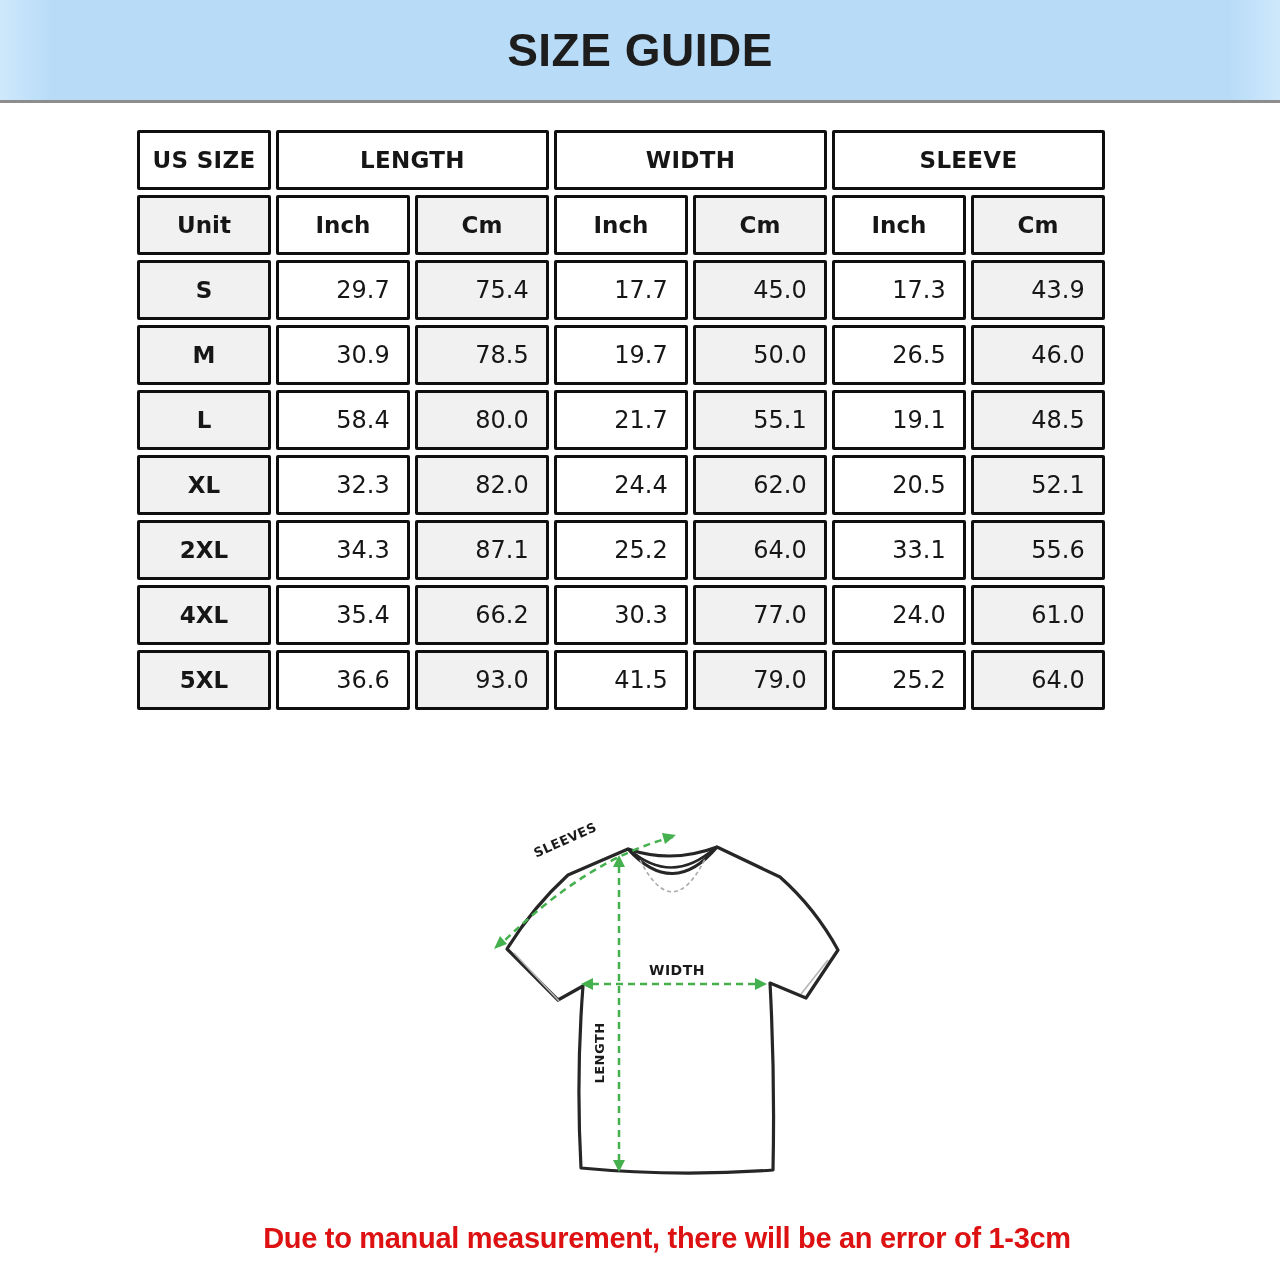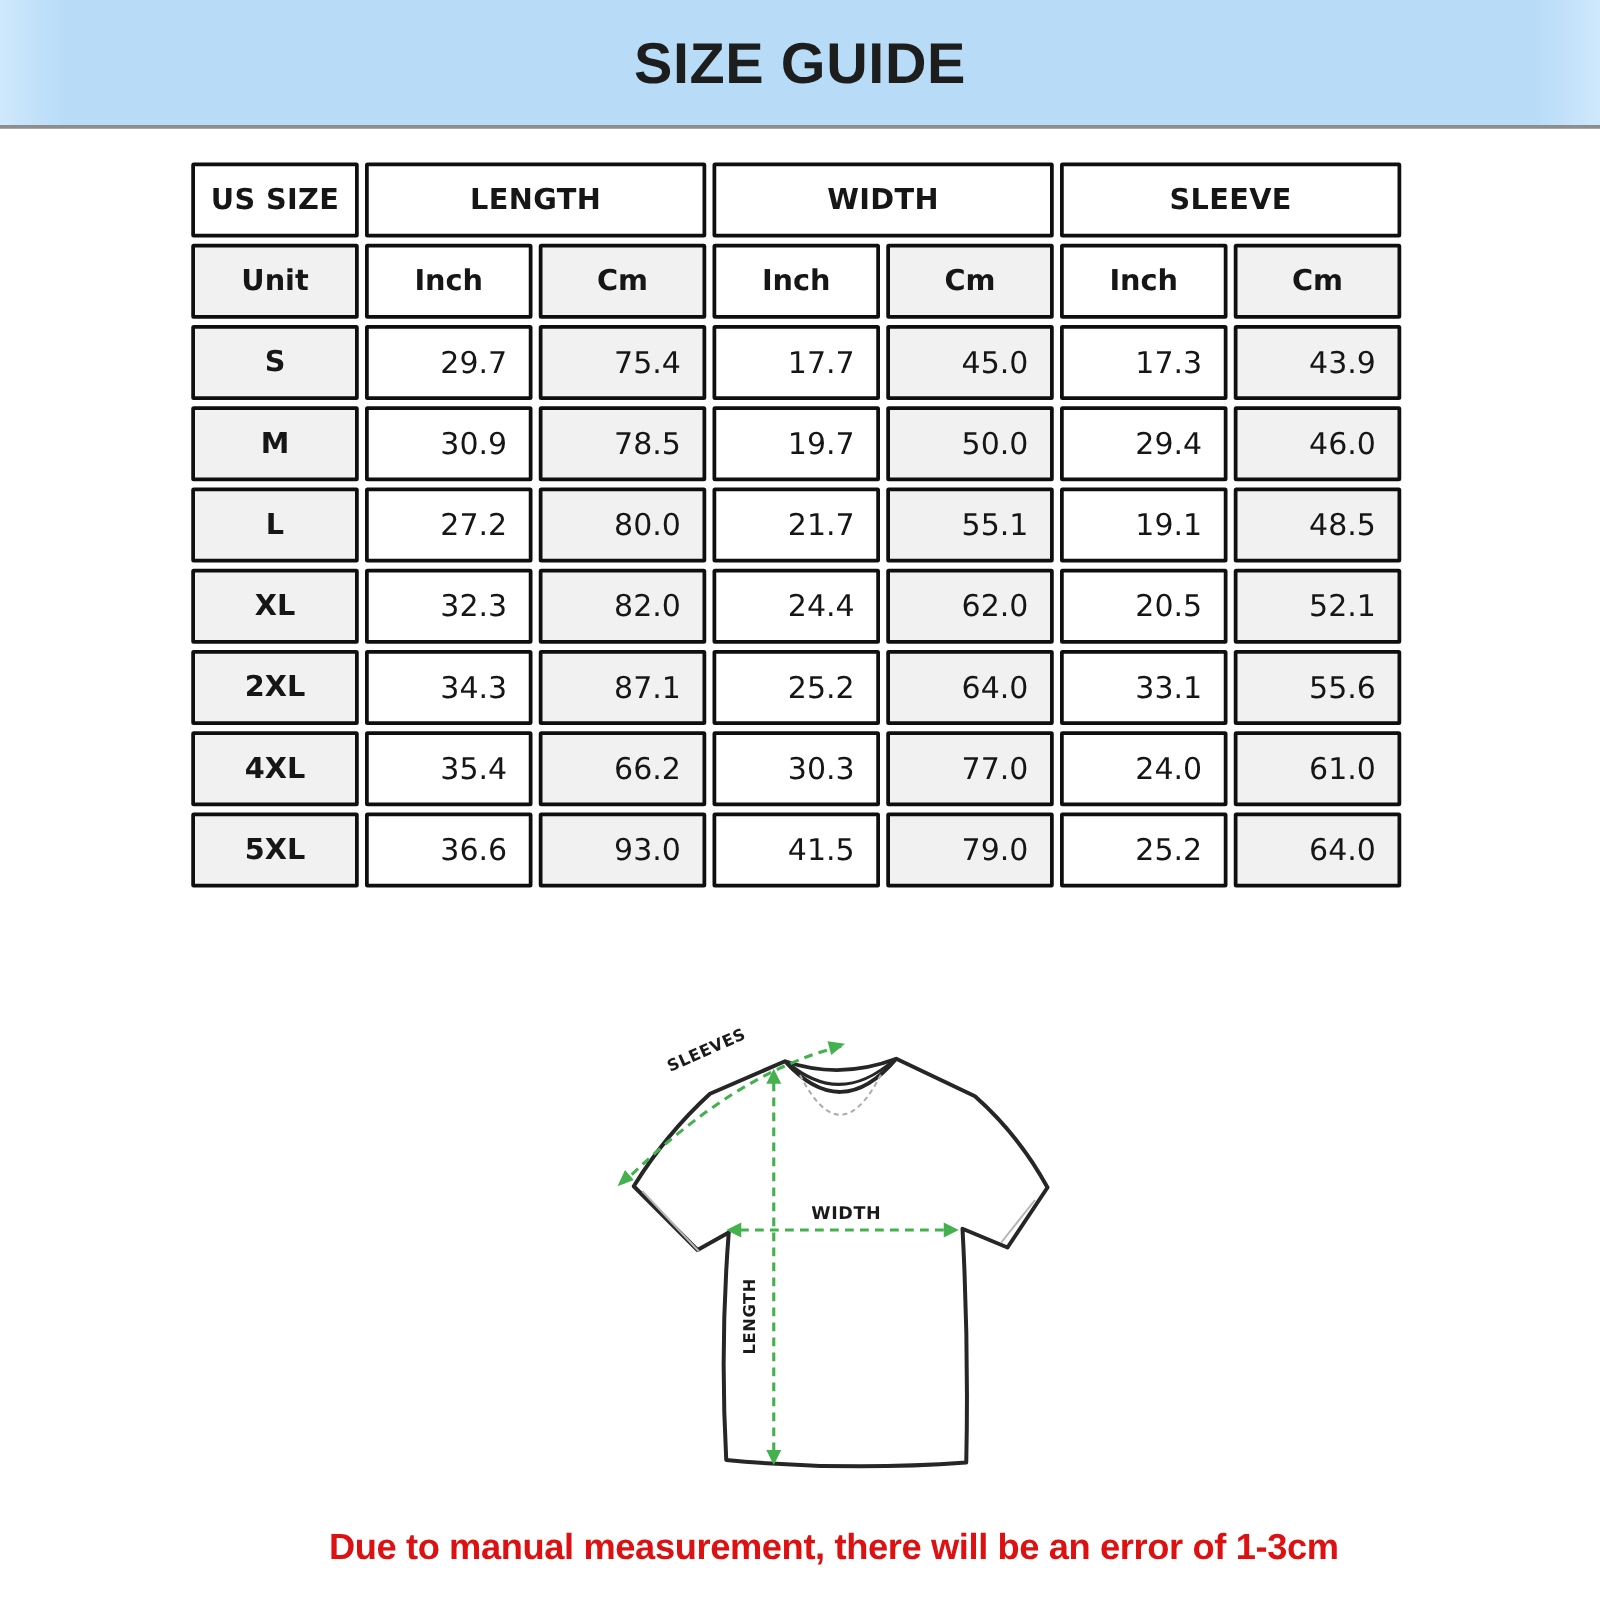--- a/index.html
+++ b/index.html
@@ -13,21 +13,21 @@
     background:linear-gradient(90deg,#cfe8fb 0%,#b8dcf8 4%,#b8dcf8 96%,#cfe8fb 100%);
     border-bottom:3px solid #8d8d8d;
     display:flex;align-items:center;justify-content:center;
   }
   .banner h1{
     margin:4px;font-family:"Liberation Sans",sans-serif;font-weight:bold;
     font-size:46px;letter-spacing:0.5px;color:#1d1d1d;
   }
   
   table.size-table{
-    position:absolute;left:148px;top:125px;
+    position:absolute;left:132px;top:125px;
     border-collapse:separate;border-spacing:5px;table-layout:fixed;
   }
   table.size-table col{width:134px;}
   table.size-table tr{height:60px;}
   table.size-table th,table.size-table td{
     box-sizing:border-box;border:3px solid #0f0f0f;border-radius:2px;
     text-align:center;vertical-align:middle;color:#161616;background:#ffffff;
     padding:0;
   }
   tr.groups>*{background:#f1f1f1;font-weight:bold;font-size:23px;letter-spacing:0.3px;}
@@ -91,26 +91,26 @@
     <td>45.0</td>
     <td>17.3</td>
     <td>43.9</td>
   </tr>
   <tr class="data">
     <th>M</th>
     <td>30.9</td>
     <td>78.5</td>
     <td>19.7</td>
     <td>50.0</td>
-    <td>29.4</td>
+    <td>26.5</td>
     <td>46.0</td>
   </tr>
   <tr class="data">
     <th>L</th>
-    <td>27.2</td>
+    <td>58.4</td>
     <td>80.0</td>
     <td>21.7</td>
     <td>55.1</td>
     <td>19.1</td>
     <td>48.5</td>
   </tr>
   <tr class="data">
     <th>XL</th>
     <td>32.3</td>
     <td>82.0</td>

